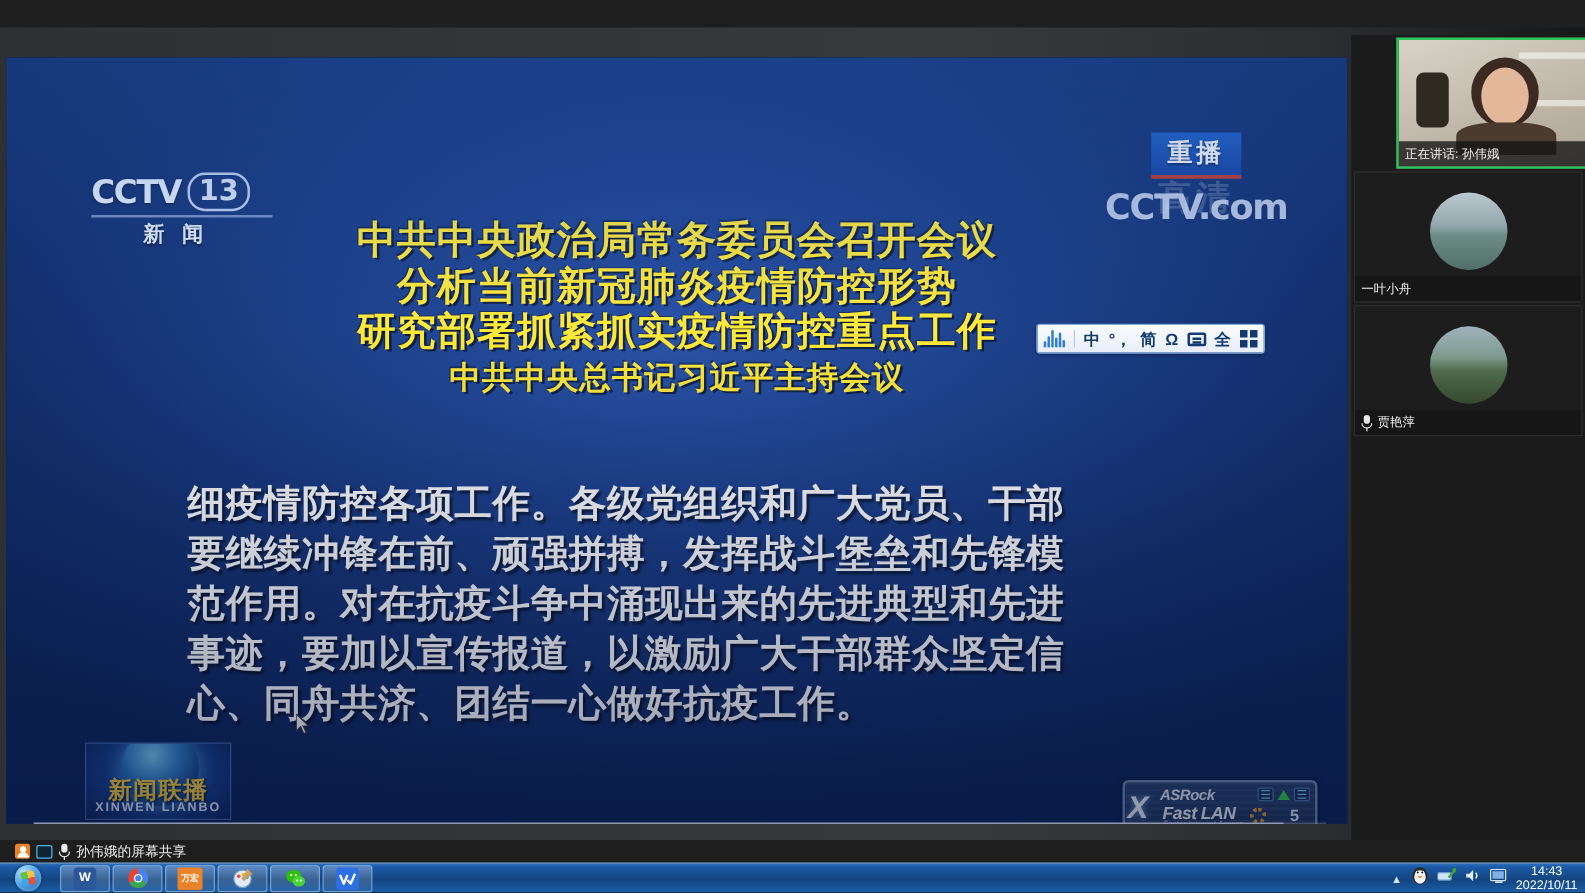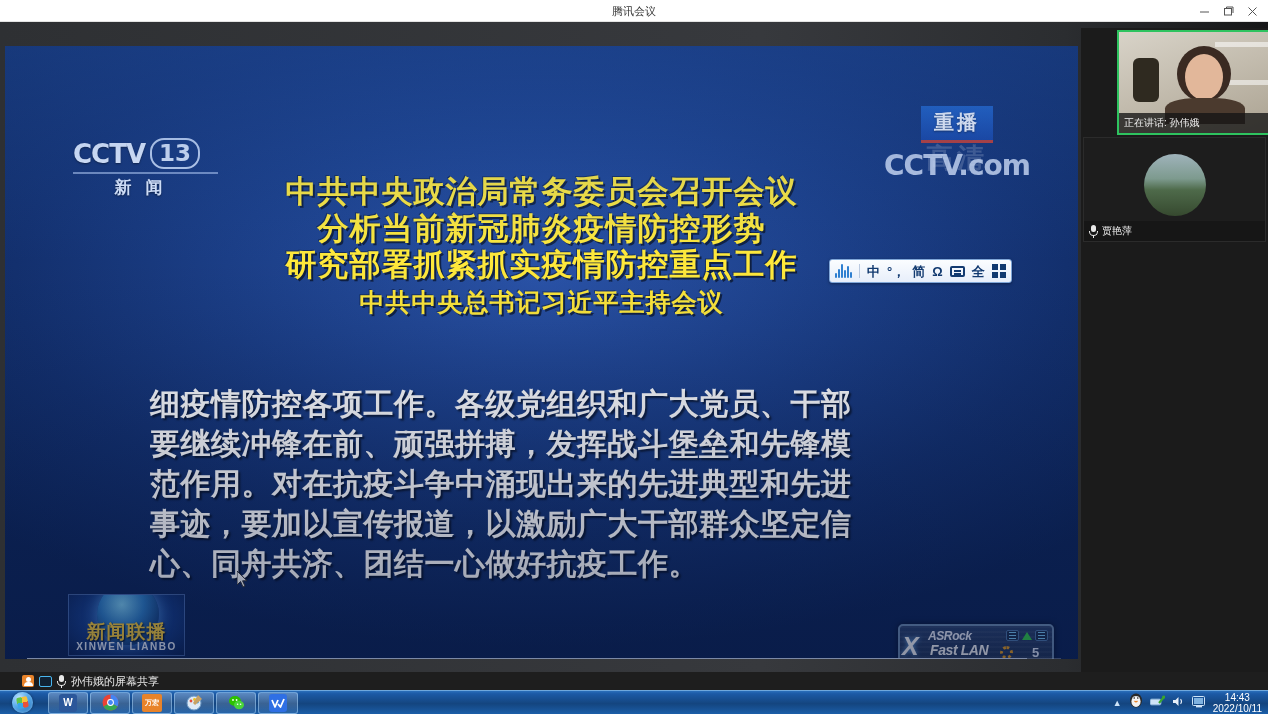--- a/index.html
+++ b/index.html
@@ -203,21 +203,21 @@
     background: linear-gradient(180deg,#b9c9cf 0%,#94a8ad 42%,#6e8c86 55%,#4f6f68 100%);
   }
   .lake-circle.l2 { background: linear-gradient(180deg,#9fb3bb 0%,#7d9a8e 40%,#4e6a4a 58%,#36492f 100%); }
   .head { position: absolute; border-radius: 50%; }
   .torso { position: absolute; border-radius: 40% 40% 0 0; }
   .shelf { position: absolute; background: rgba(255,255,255,.55); }
 
   
   .sharebar {
     position: absolute; left: 0; top: 672px; width: 1268px; height: 18px;
-    background: #1e1e1e; display: flex; align-items: center; gap: 5px; padding: 0 22px;
+    background: #1e1e1e; display: flex; align-items: center; gap: 5px; padding: 0 12px;
   }
   .share-ico { width: 12px; height: 12px; border-radius: 2px; background: #e8832a; position: relative; flex: 0 0 auto; }
   .share-ico::after { content:""; position:absolute; left:3.5px; top:2px; width:5px; height:5px; border-radius:50%; background:#fff; }
   .share-ico::before { content:""; position:absolute; left:1.5px; bottom:1.5px; width:9px; height:4px; border-radius:4px 4px 0 0; background:#fff; }
   .mon-ico { width: 13px; height: 11px; border: 1.5px solid #49b6ef; border-radius: 2px; background: #123; flex: 0 0 auto; }
   .sharebar .txt { font-size: 11px; color: #e9e9e9; }
 
   
   .taskbar {
     position: absolute; left: 0; top: 690px; width: 1268px; height: 24px;
@@ -245,42 +245,20 @@
   .tray { margin-left: auto; display: flex; align-items: center; gap: 7px; padding-right: 6px; }
   .tray .chev { color: #cfe4f8; font-size: 9px; }
   .clock { text-align: center; color: #ffffff; font-size: 10px; line-height: 11px; min-width: 48px; }
   .appico { width: 18px; height: 18px; border-radius: 3px; display: flex; align-items: center; justify-content: center; font-size: 10px; font-weight: bold; color: #fff; }
 </style>
 </head>
 <body>
 
 <div id="app">
 
-  <div class="titlebar">
-    <div class="titlebar-text">腾讯会议</div>
-    <div class="wincontrols">
-      <div class="wc">
-        <svg width="11" height="11" viewBox="0 0 11 11">
-            <line x1="1" y1="6" x2="10" y2="6" stroke="#555" stroke-width="1"></line>
-          </svg>
-      </div>
-      <div class="wc">
-        <svg width="11" height="11" viewBox="0 0 11 11">
-            <rect x="1.5" y="2.5" width="7" height="6.5" fill="none" stroke="#555" stroke-width="1"></rect>
-            <polyline points="3.5,2.5 3.5,1 10,1 10,7" fill="none" stroke="#555" stroke-width="1"></polyline>
-          </svg>
-      </div>
-      <div class="wc">
-        <svg width="11" height="11" viewBox="0 0 11 11">
-            <line x1="1.5" y1="1.5" x2="9.5" y2="9.5" stroke="#555" stroke-width="1"></line>
-            <line x1="9.5" y1="1.5" x2="1.5" y2="9.5" stroke="#555" stroke-width="1"></line>
-          </svg>
-      </div>
-    </div>
-  </div>
 
   <div class="desktop"></div>
 
   <div class="share-region">
     <div class="video">
 
       <div class="cctv13">
         <div class="cctv13-row">
           <span class="cctv13-txt">CCTV</span>
           <span class="cctv13-num">13</span>
@@ -395,20 +373,28 @@
           <svg width="11" height="11" viewBox="0 0 11 11">
               <path d="M8 9 C8 4 4 3 1.5 3 L4.5 0.5 L1.5 3 L4.5 5.5" fill="none" stroke="#9a9a9a" stroke-width="1.6"></path>
             </svg>
         </span>
       </div>
     </div>
 
 
 
 
+    <div class="tile">
+      <div class="tile-video v-lake">
+        <div class="lake-circle"></div>
+      </div>
+      <div class="tile-label">
+        <span class="nm">一叶小舟</span>
+      </div>
+    </div>
 
     <div class="tile">
       <div class="tile-video v-lake">
         <div class="lake-circle l2"></div>
       </div>
       <div class="tile-label">
         <span class="mic">
             <span class="cap"></span>
             <span class="arc"></span>
             <span class="stem"></span>

